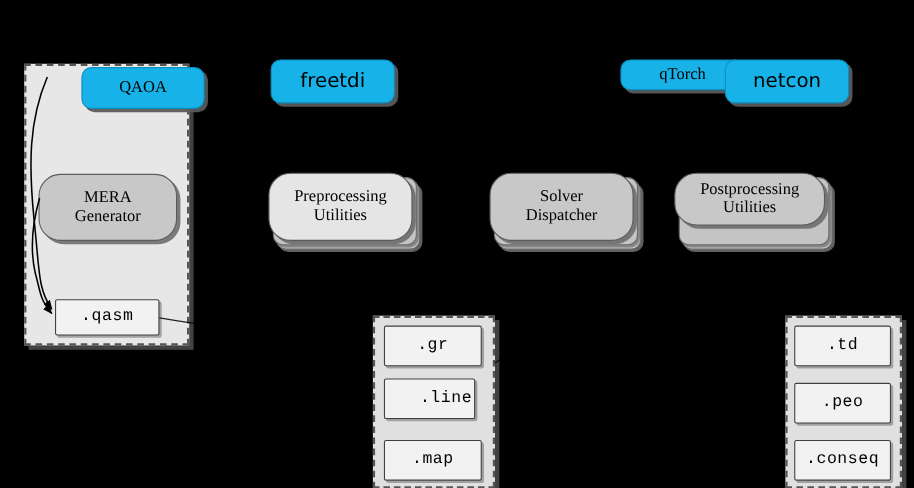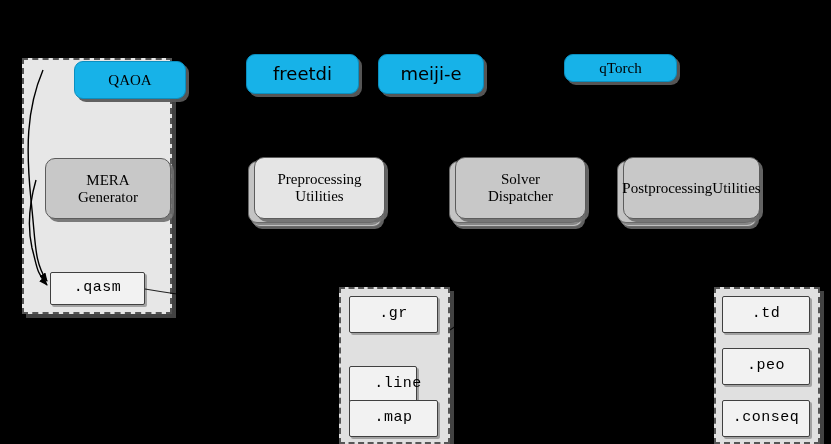--- a/index.html
+++ b/index.html
@@ -35,27 +35,26 @@
     border-radius: 9px;
     border: 1px solid #0b8fc0;
     box-shadow: 3px 3px 0 0 rgba(90,90,90,0.95);
     font-size: 15px;
   }
   .tool.serif  { font-family: "Liberation Serif", serif; margin-left: 32px; }
   .tool.sans   { font-family: "DejaVu Sans", sans-serif; font-size: 18px; }
 
   
   .module {
-    border-radius: 10px;
+    border-radius: 20px;
     border: 1px solid #5c5c5c;
     box-shadow: 3px 3px 0 0 rgba(110,110,110,0.9);
     font-size: 15px;
     font-family: "Liberation Serif", serif;
     z-index: 3;
-    margin-left: 10px;
   }
   
   .stack-layer {
     position: absolute;
     box-sizing: border-box;
     border-radius: 9px;
     border: 1px solid #6a6a6a;
     box-shadow: 2px 2px 0 0 rgba(120,120,120,0.8);
   }
   .stack-layer.l1 { z-index: 2; }
@@ -105,55 +104,55 @@
   </div>
 
   <div class="node file" style="left:50px; top:272px; width:95px; height:33px; background:#f2f2f2; z-index:5;">
     <span>.qasm</span>
   </div>
 
   <div class="node tool sans" style="left:246px; top:54px; width:113px; height:40px; background:#17b2e8;">
     <span>freetdi</span>
   </div>
 
-  <div class="node tool sans" style="left:378px; top:54px; width:106px; height:40px; background:#17b2e8;">
-    <span>meiji-e</span>
-  </div>
 
   <div class="node tool serif" style="left:532px; top:54px; width:113px; height:28px; background:#17b2e8;">
     <span>qTorch</span>
   </div>
 
+  <div class="node tool sans" style="left:659px; top:54px; width:113px; height:40px; background:#17b2e8;">
+    <span>netcon</span>
+  </div>
 
   <div class="stack-layer l2" style="left:251px; top:165px; width:131px; height:62px; background:#c0c0c0;"></div>
   <div class="stack-layer l1" style="left:248px; top:161px; width:131px; height:62px; background:#c4c4c4;"></div>
   <div class="node module" style="left:244px; top:157px; width:131px; height:62px; background:#e5e5e5; flex-direction:column;">
     <span>Preprocessing</span>
     <span>Utilities</span>
   </div>
 
   <div class="stack-layer l2" style="left:452px; top:165px; width:131px; height:62px; background:#c0c0c0;"></div>
   <div class="stack-layer l1" style="left:449px; top:161px; width:131px; height:62px; background:#c4c4c4;"></div>
   <div class="node module" style="left:445px; top:157px; width:131px; height:62px; background:#c8c8c8; flex-direction:column;">
     <span>Solver</span>
     <span>Dispatcher</span>
   </div>
 
   <div class="stack-layer l2" style="left:620px; top:165px; width:137px; height:62px; background:#c0c0c0;"></div>
   <div class="stack-layer l1" style="left:617px; top:161px; width:137px; height:62px; background:#c4c4c4;"></div>
-  <div class="node module" style="left:613px; top:157px; width:137px; height:62px; background:#c8c8c8; ">
+  <div class="node module" style="left:613px; top:157px; width:137px; height:48px; background:#c8c8c8; flex-direction:column;">
     <span>Postprocessing</span>
     <span>Utilities</span>
   </div>
 
   <div class="cluster" style="left:339px; top:287px; width:111px; height:157px; background:#e0e0e0;"></div>
   <div class="node file" style="left:349px; top:296px; width:89px; height:37px; background:#f2f2f2; z-index:5;">
     <span>.gr</span>
   </div>
-  <div class="node file" style="left:349px; top:366px; width:68px; height:37px; background:#f2f2f2; z-index:5;padding-left:30px;">
+  <div class="node file" style="left:349px; top:344px; width:83px; height:37px; background:#f2f2f2; z-index:5;padding-left:30px;">
     <span>.line</span>
   </div>
   <div class="node file" style="left:349px; top:400px; width:89px; height:37px; background:#f2f2f2; z-index:5;">
     <span>.map</span>
   </div>
 
   <div class="cluster" style="left:714px; top:287px; width:106px; height:157px; background:#e0e0e0;"></div>
   <div class="node file" style="left:722px; top:296px; width:88px; height:37px; background:#f2f2f2; z-index:5;">
     <span>.td</span>
   </div>

